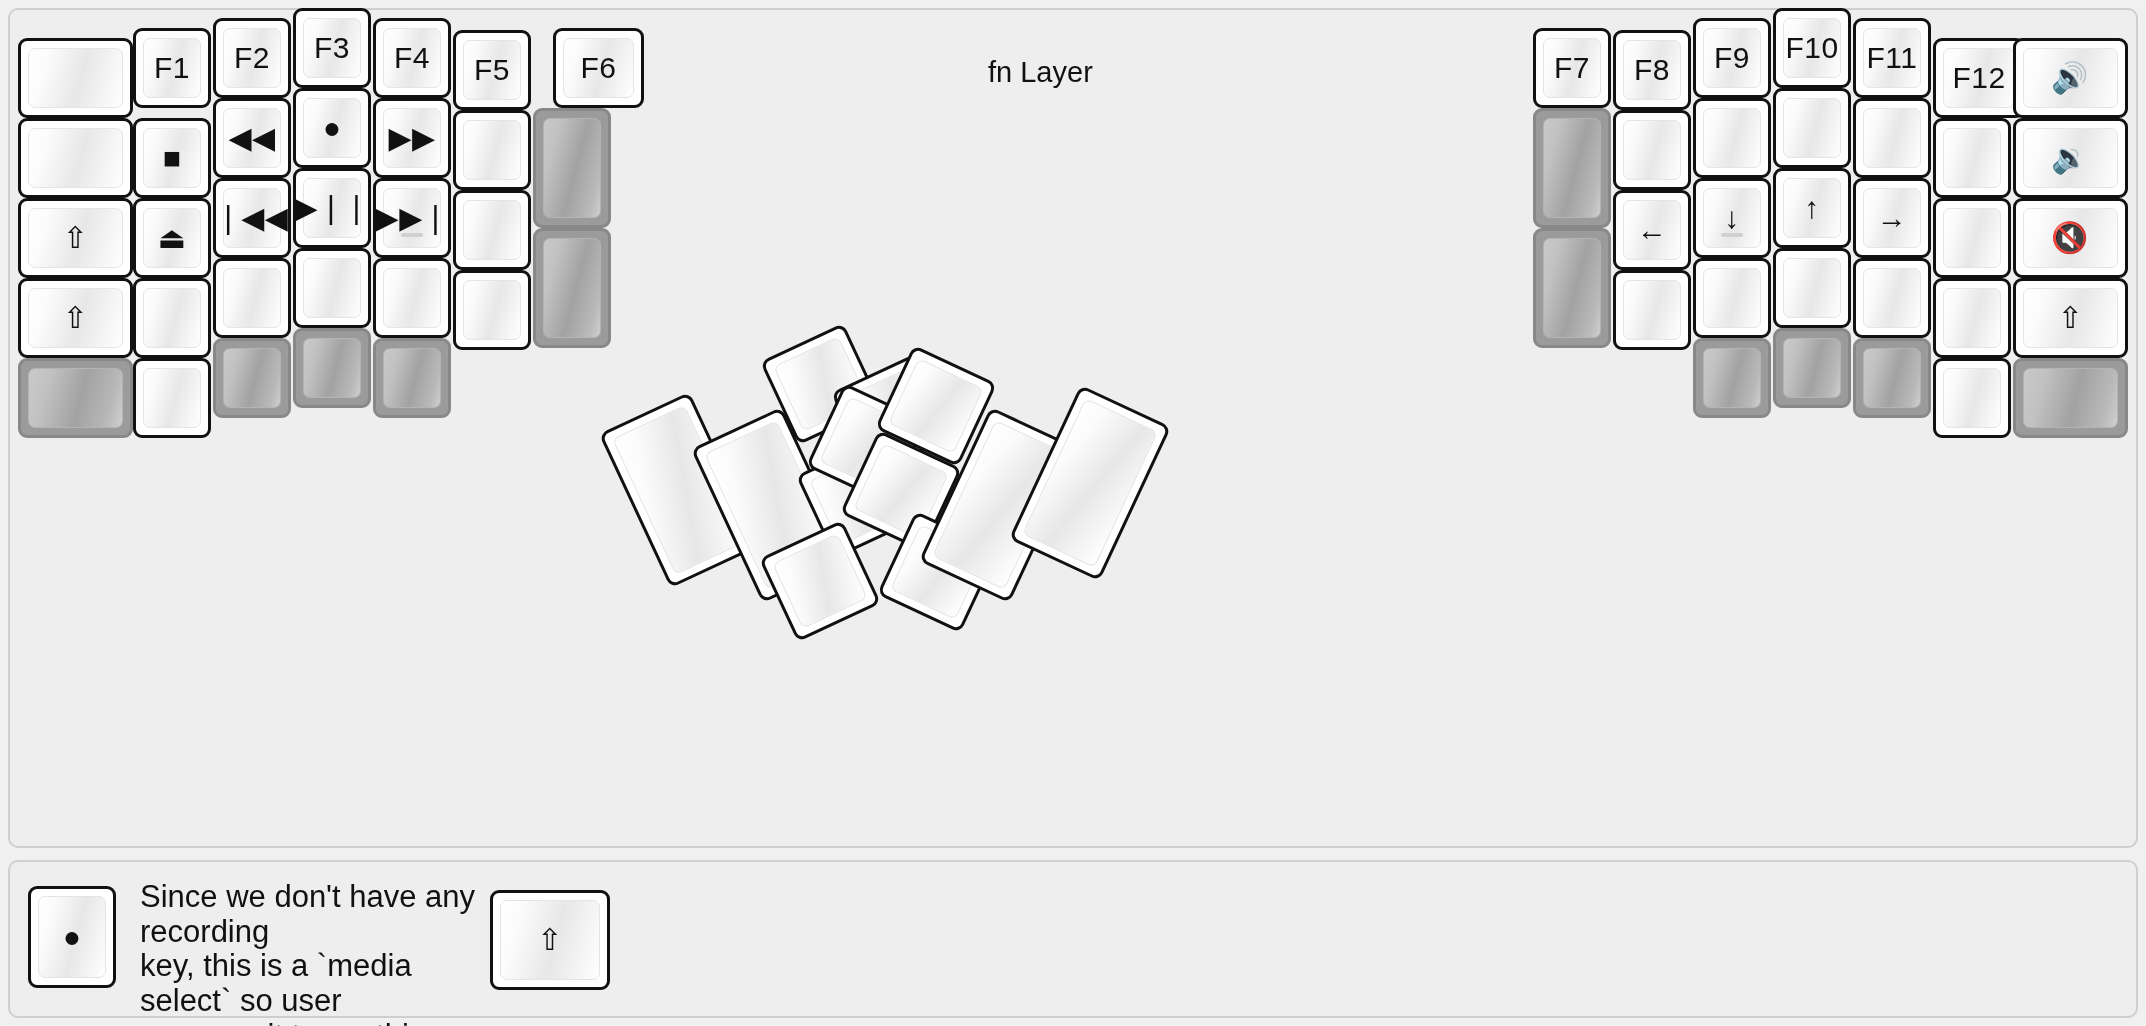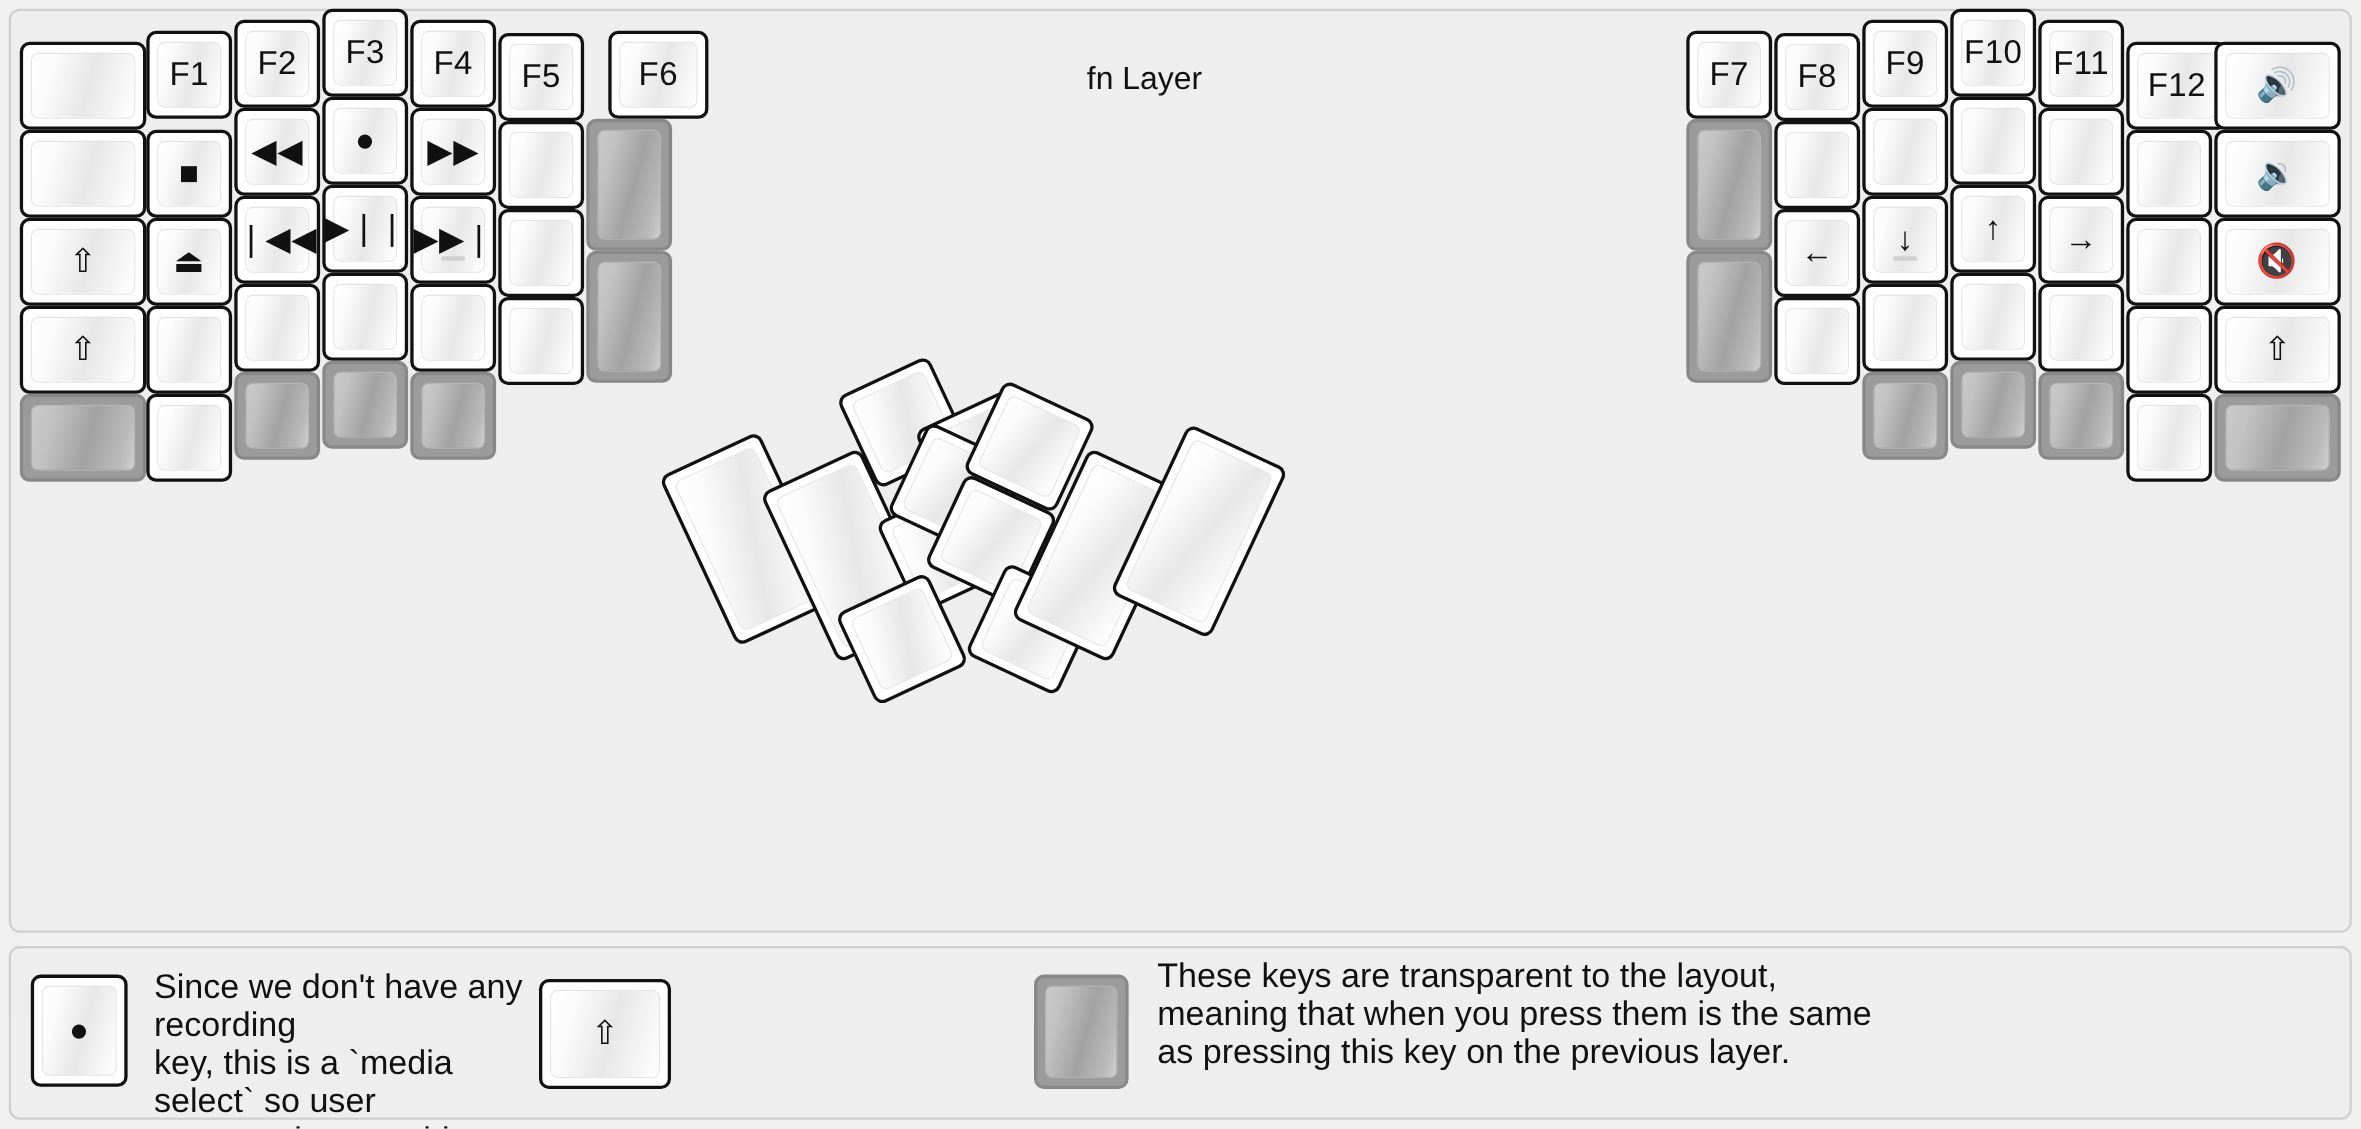--- a/index.html
+++ b/index.html
@@ -382,24 +382,15 @@
       <div class="legend-text">Since we don't have any recording
 key, this is a `media select` so user
 can map it to anything else.</div>
     </div>
     <div class="legend-item" id="legend-2">
       <div class="key legend-key">
         <div class="cap"></div>
         <span class="glyph sym">⇧</span>
       </div>
     </div>
-    <div class="legend-item" id="legend-3">
-      <div class="key trans legend-key">
-        <div class="cap"></div>
-        <span class="glyph sym"></span>
-      </div>
-      <div class="legend-text">These keys are transparent to the layout,
-meaning that when you press them is the same
-as pressing this key on the previous layer.</div>
-    </div>
   </div>
 
 </div>
 
 </body></html>

